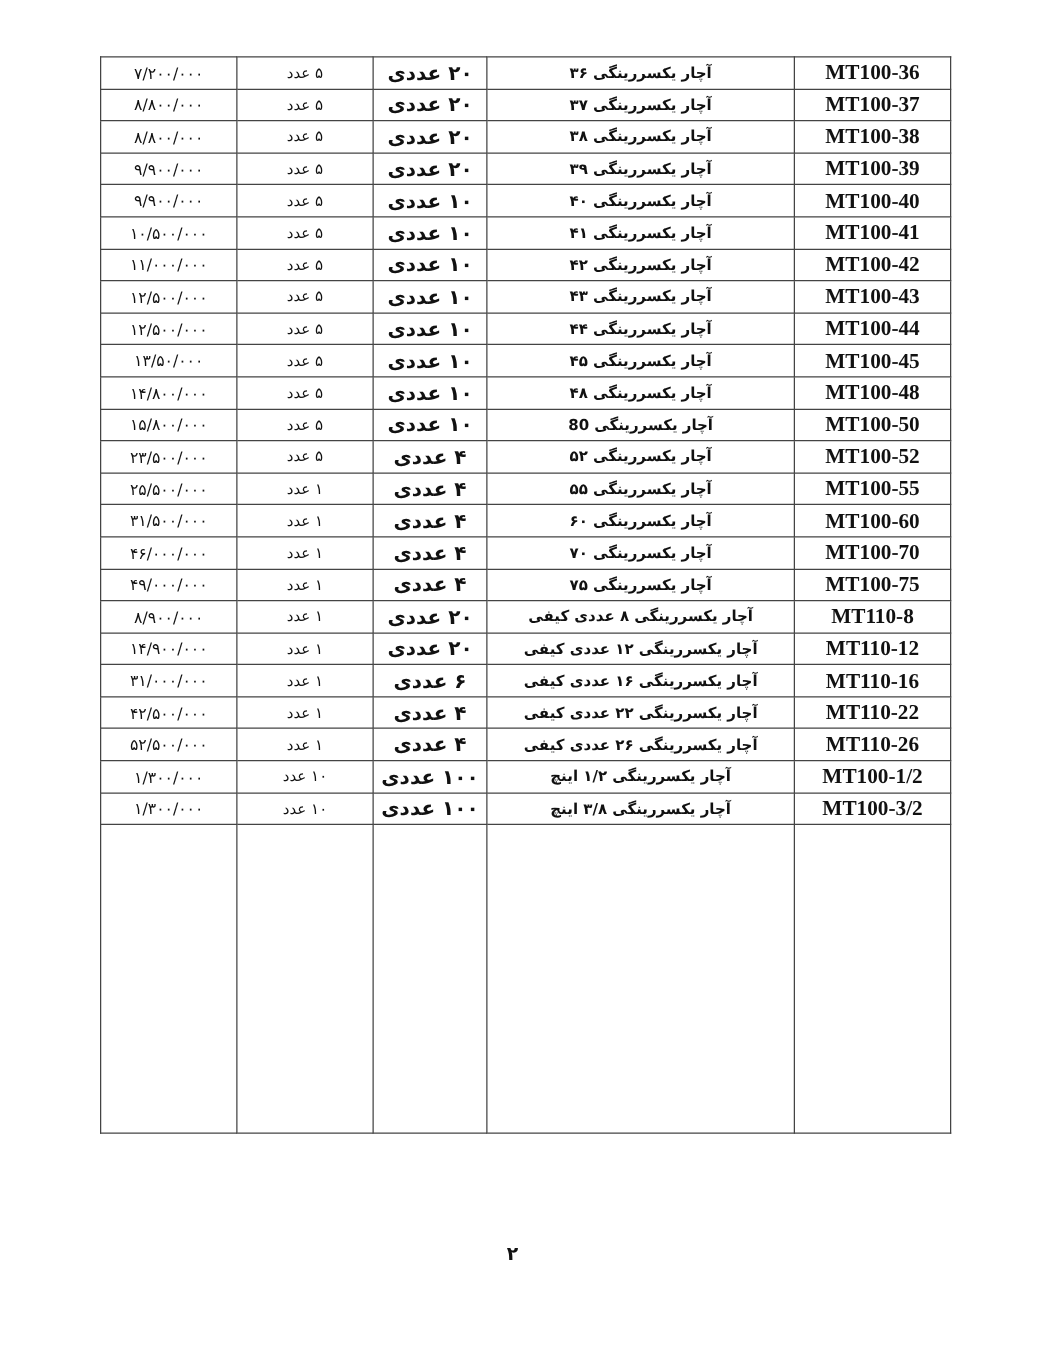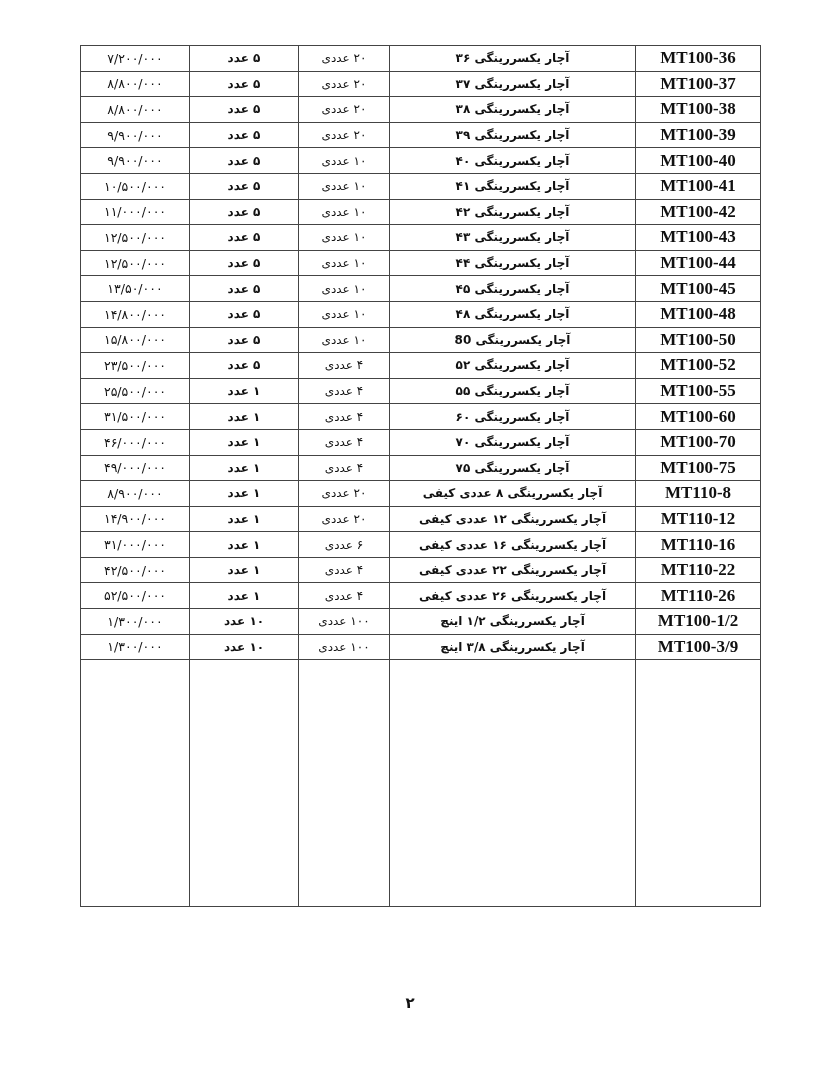--- a/index.html
+++ b/index.html
@@ -1,21 +1,21 @@
 <!DOCTYPE html>
 <html><head>
 <meta charset="utf-8">
 <style>
   html, body { margin:0; padding:0; background:#ffffff; }
   body { width:834px; height:1080px; position:relative; overflow:hidden; font-family:"DejaVu Sans", sans-serif; color:#111; }
   .tbl { position:absolute; left:80px; top:45px; width:680px; border-collapse:collapse; table-layout:fixed; }
   .tbl td { border:1px solid #444; padding:0; height:24.6px; text-align:center; vertical-align:middle; white-space:nowrap; overflow:hidden; }
   .c-price { width:108px; font-weight:normal; font-size:12.5px; }
-  .c-box { width:108px; font-weight:bold; font-size:12px; }
-  .c-pack { width:90px; font-weight:normal; font-size:12px; }
+  .c-box { width:108px; font-weight:normal; font-size:12px; }
+  .c-pack { width:90px; font-weight:bold; font-size:16px; }
   .c-desc { width:245px; font-weight:bold; font-size:12px; }
   .c-code { width:124px; font-family:"Liberation Serif", serif; font-weight:bold; font-size:17px; }
   .tbl tr.empty td { height:246px; }
   .rtl { direction:rtl; unicode-bidi:embed; }
   .page-num { position:absolute; left:400px; top:994px; width:20px; text-align:center; font-size:15px; font-weight:bold; }
 </style>
 </head>
 <body>
 
 <table class="tbl">
@@ -179,21 +179,21 @@
         <td class="c-box rtl">۱۰ عدد</td>
         <td class="c-pack rtl">۱۰۰ عددی</td>
         <td class="c-desc rtl">آچار یکسررینگی ۱/۲ اینچ</td>
         <td class="c-code">MT100-1/2</td>
       </tr>
       <tr>
         <td class="c-price">۱/۳۰۰/۰۰۰</td>
         <td class="c-box rtl">۱۰ عدد</td>
         <td class="c-pack rtl">۱۰۰ عددی</td>
         <td class="c-desc rtl">آچار یکسررینگی ۳/۸ اینچ</td>
-        <td class="c-code">MT100-3/9</td>
+        <td class="c-code">MT100-3/2</td>
       </tr>
       <tr class="empty">
         <td class="c-price"></td>
         <td class="c-box"></td>
         <td class="c-pack"></td>
         <td class="c-desc"></td>
         <td class="c-code"></td>
       </tr>
     </tbody>
 </table>

